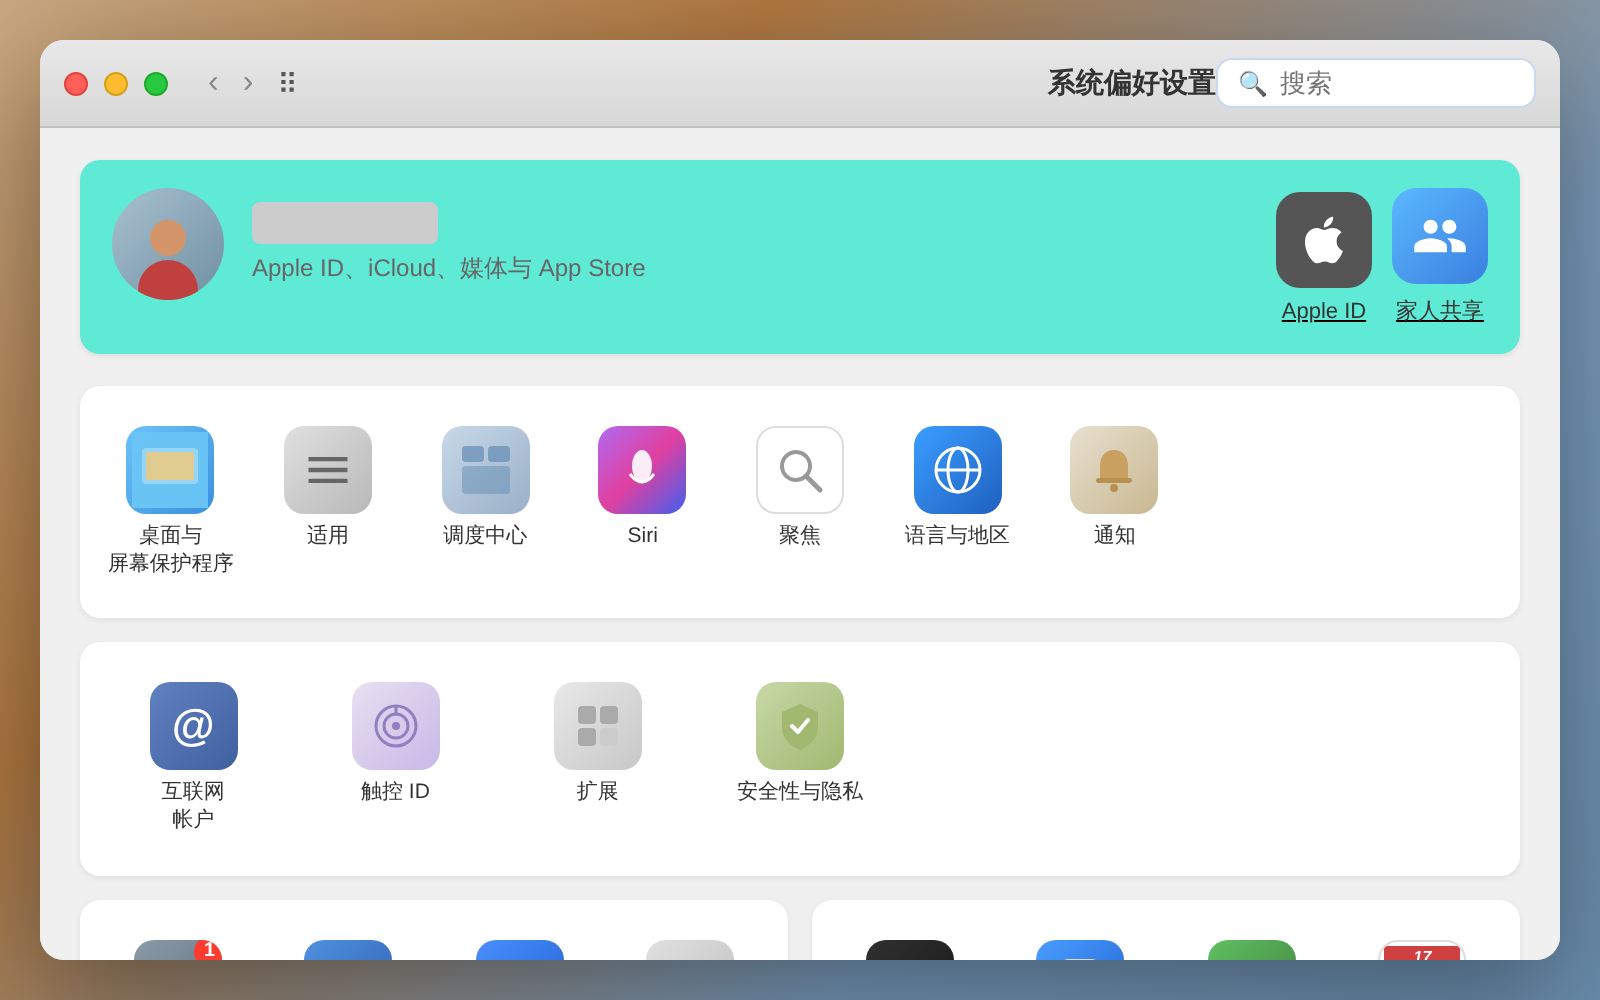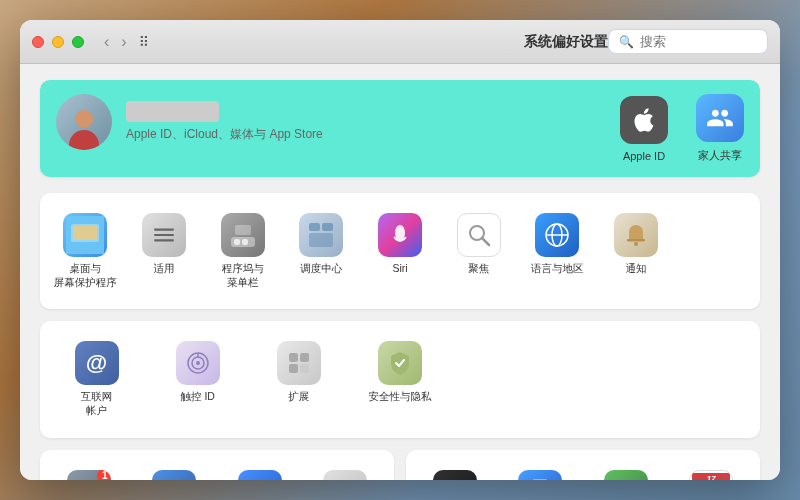--- a/index.html
+++ b/index.html
@@ -154,22 +154,23 @@
       padding: 2px 30px;
       margin-bottom: 4px;
       display: inline-block;
     }
     .profile-desc {
       font-size: 12px;
       color: #666;
     }
     .profile-right {
       display: flex;
-      gap: 28px;
-      align-items: center;
+      gap: 10px;
+      align-items: center;
+      text-decoration: underline;
     }
     .profile-action {
       display: flex;
       flex-direction: column;
       align-items: center;
       gap: 6px;
       cursor: pointer;
     }
     .profile-action-icon {
       width: 48px;
@@ -356,31 +357,20 @@
 
         <div class="settings-item">
           <div class="settings-icon icon-general">
             <svg width="26" height="26" viewBox="0 0 24 24" fill="#666">
               <path d="M3 18h18v-2H3v2zm0-5h18v-2H3v2zm0-7v2h18V6H3z"></path>
             </svg>
           </div>
           <div class="settings-label">适用</div>
         </div>
 
-        <div class="settings-item">
-          <div class="settings-icon icon-dock">
-            <svg width="28" height="28" viewBox="0 0 28 28" fill="none">
-              <rect x="2" y="16" width="24" height="10" rx="3" fill="rgba(255,255,255,0.4)"></rect>
-              <rect x="5" y="18" width="6" height="6" rx="2" fill="rgba(255,255,255,0.7)"></rect>
-              <rect x="13" y="18" width="6" height="6" rx="2" fill="rgba(255,255,255,0.7)"></rect>
-              <rect x="6" y="4" width="16" height="10" rx="2" fill="rgba(255,255,255,0.3)"></rect>
-            </svg>
-          </div>
-          <div class="settings-label">程序坞与<br>菜单栏</div>
-        </div>
 
         <div class="settings-item">
           <div class="settings-icon icon-mission">
             <svg width="28" height="28" viewBox="0 0 28 28" fill="none">
               <rect x="2" y="2" width="11" height="8" rx="2" fill="rgba(100,140,180,0.7)"></rect>
               <rect x="15" y="2" width="11" height="8" rx="2" fill="rgba(100,140,180,0.7)"></rect>
               <rect x="2" y="12" width="24" height="14" rx="2" fill="rgba(100,140,180,0.5)"></rect>
             </svg>
           </div>
           <div class="settings-label">调度中心</div>

